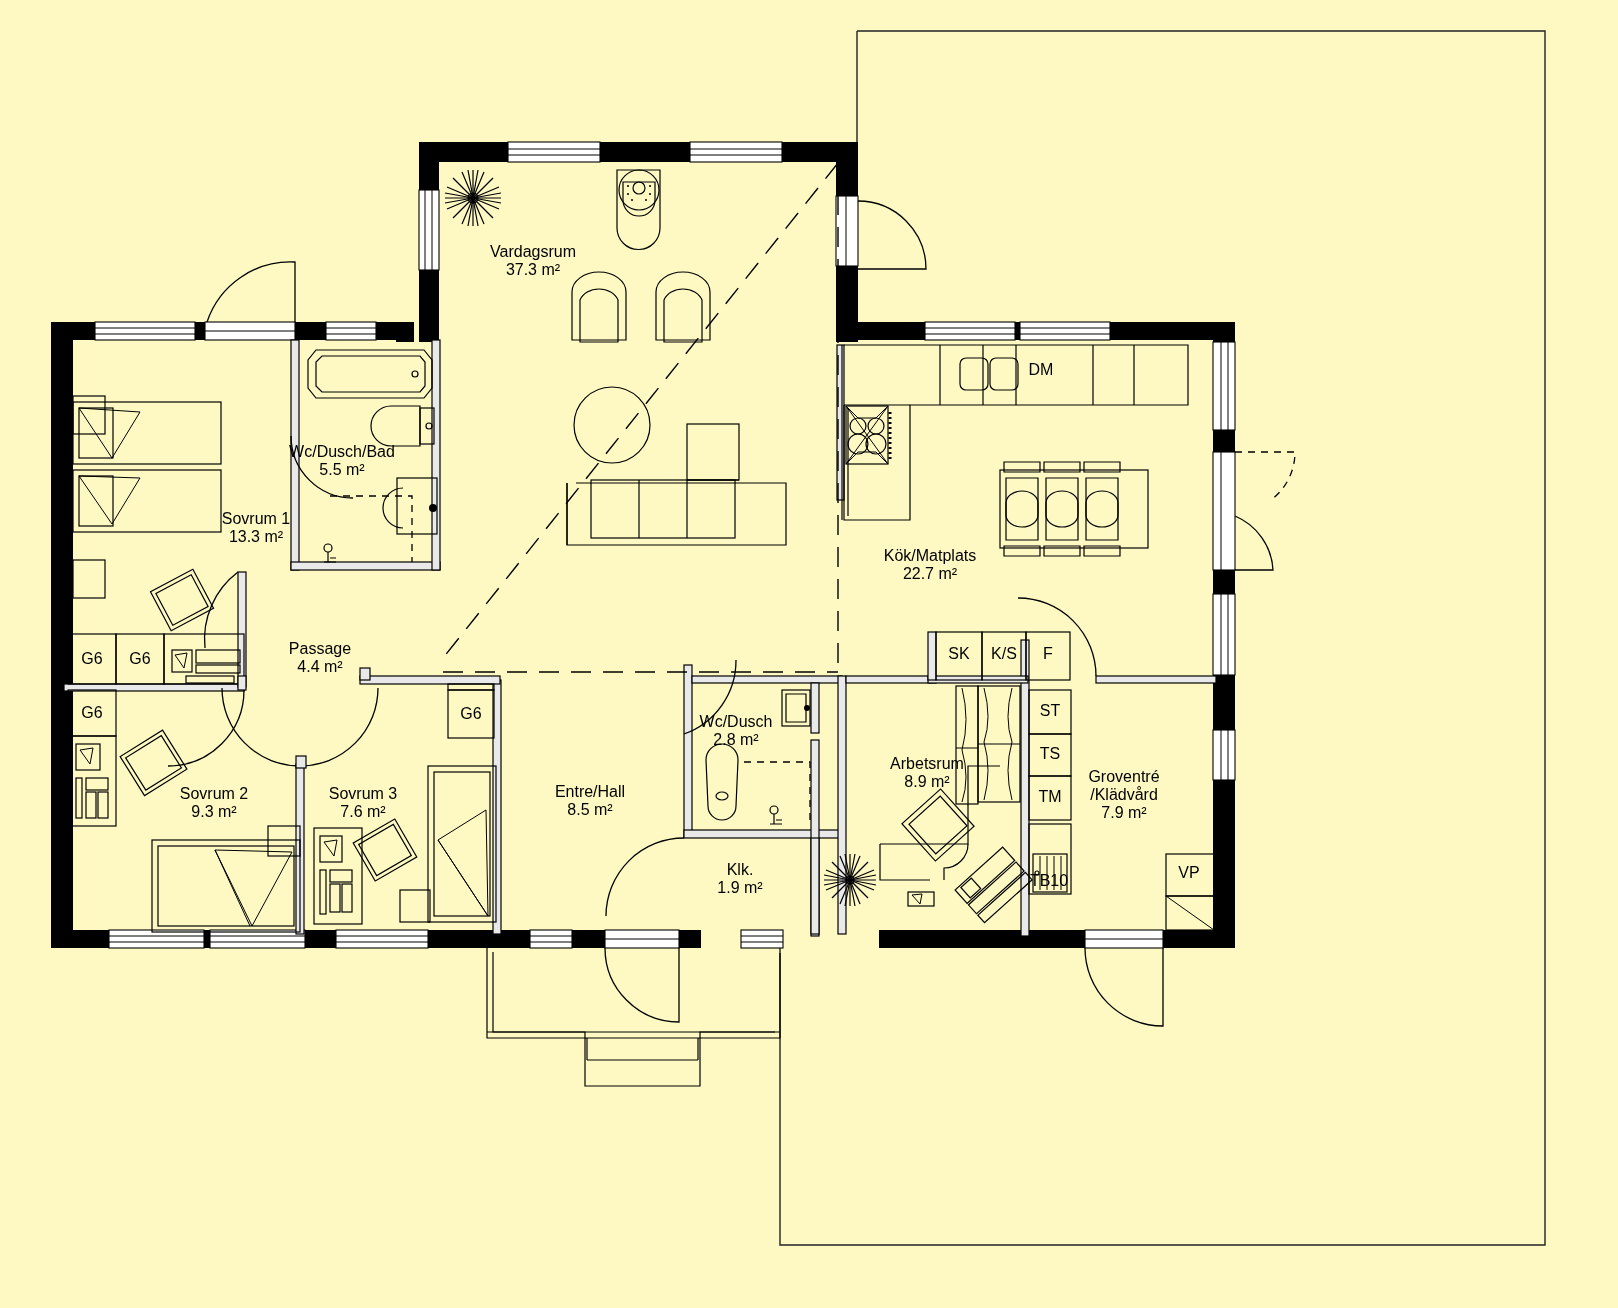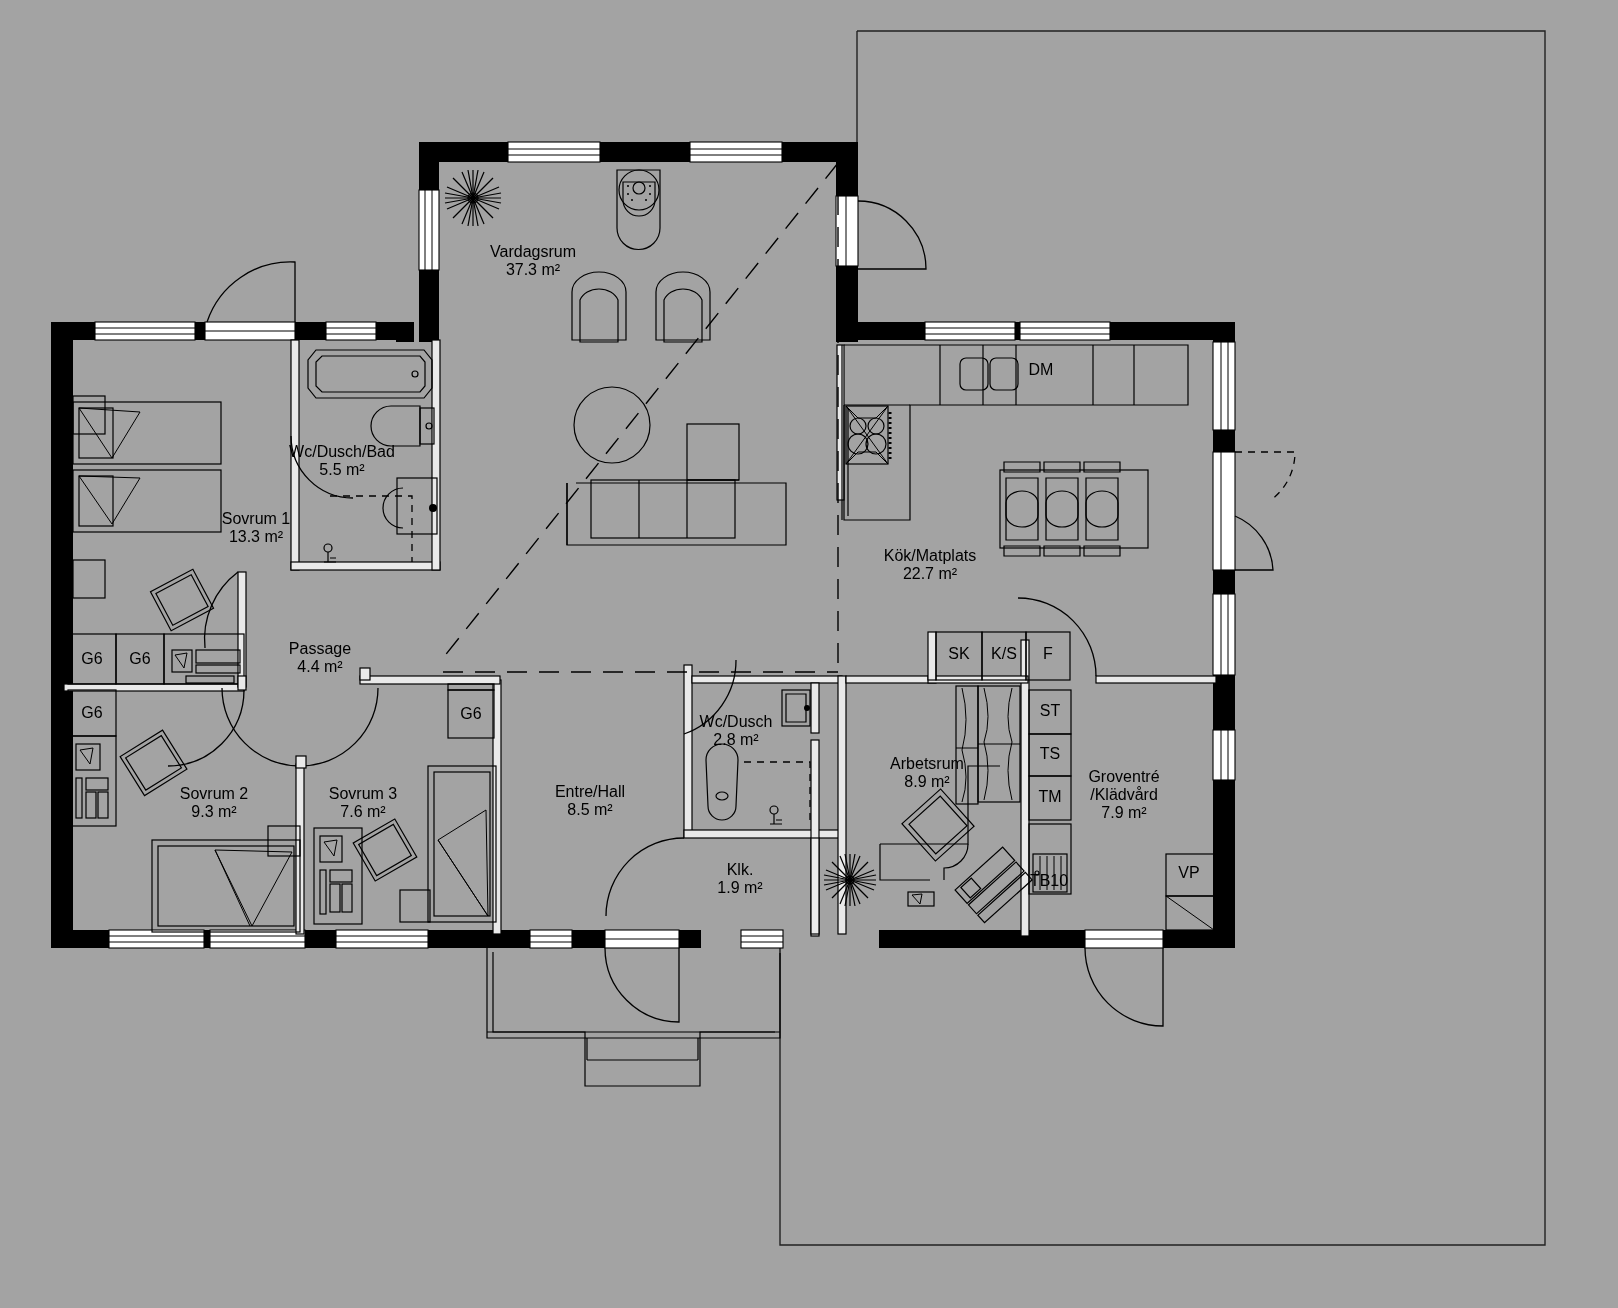--- a/index.html
+++ b/index.html
@@ -1,18 +1,18 @@
 <!DOCTYPE html>
 <html><head>
 <meta charset="utf-8">
 <title>Floor Plan</title>
 <style>
   html,body{margin:0;padding:0;background:#ffffff;}
   body{font-family:"Liberation Sans", sans-serif;}
-  #stage{position:relative;width:1618px;height:1308px;background:#a3a3a3;overflow:hidden;}
+  #stage{position:relative;width:1618px;height:1308px;background:#fef9c3;overflow:hidden;}
   svg#plan{position:absolute;left:0;top:0;width:1618px;height:1308px;}
   .rlabel{font-family:"Liberation Sans", sans-serif;font-size:16px;fill:#000;text-anchor:middle;dominant-baseline:middle;}
   .rarea{font-family:"Liberation Sans", sans-serif;font-size:16px;fill:#000;text-anchor:middle;dominant-baseline:middle;}
   .alabel{font-family:"Liberation Sans", sans-serif;font-size:16px;fill:#000;text-anchor:middle;dominant-baseline:middle;}
   .wallfill{fill:#000;}
   .thin{fill:none;stroke:#000;stroke-width:1.2;}
   .thin2{fill:none;stroke:#000;stroke-width:1.6;}
   .hair{fill:none;stroke:#000;stroke-width:1;}
   .site{fill:none;stroke:#222;stroke-width:1.4;}
   .dash{fill:none;stroke:#000;stroke-width:1.4;stroke-dasharray:20 12;}

